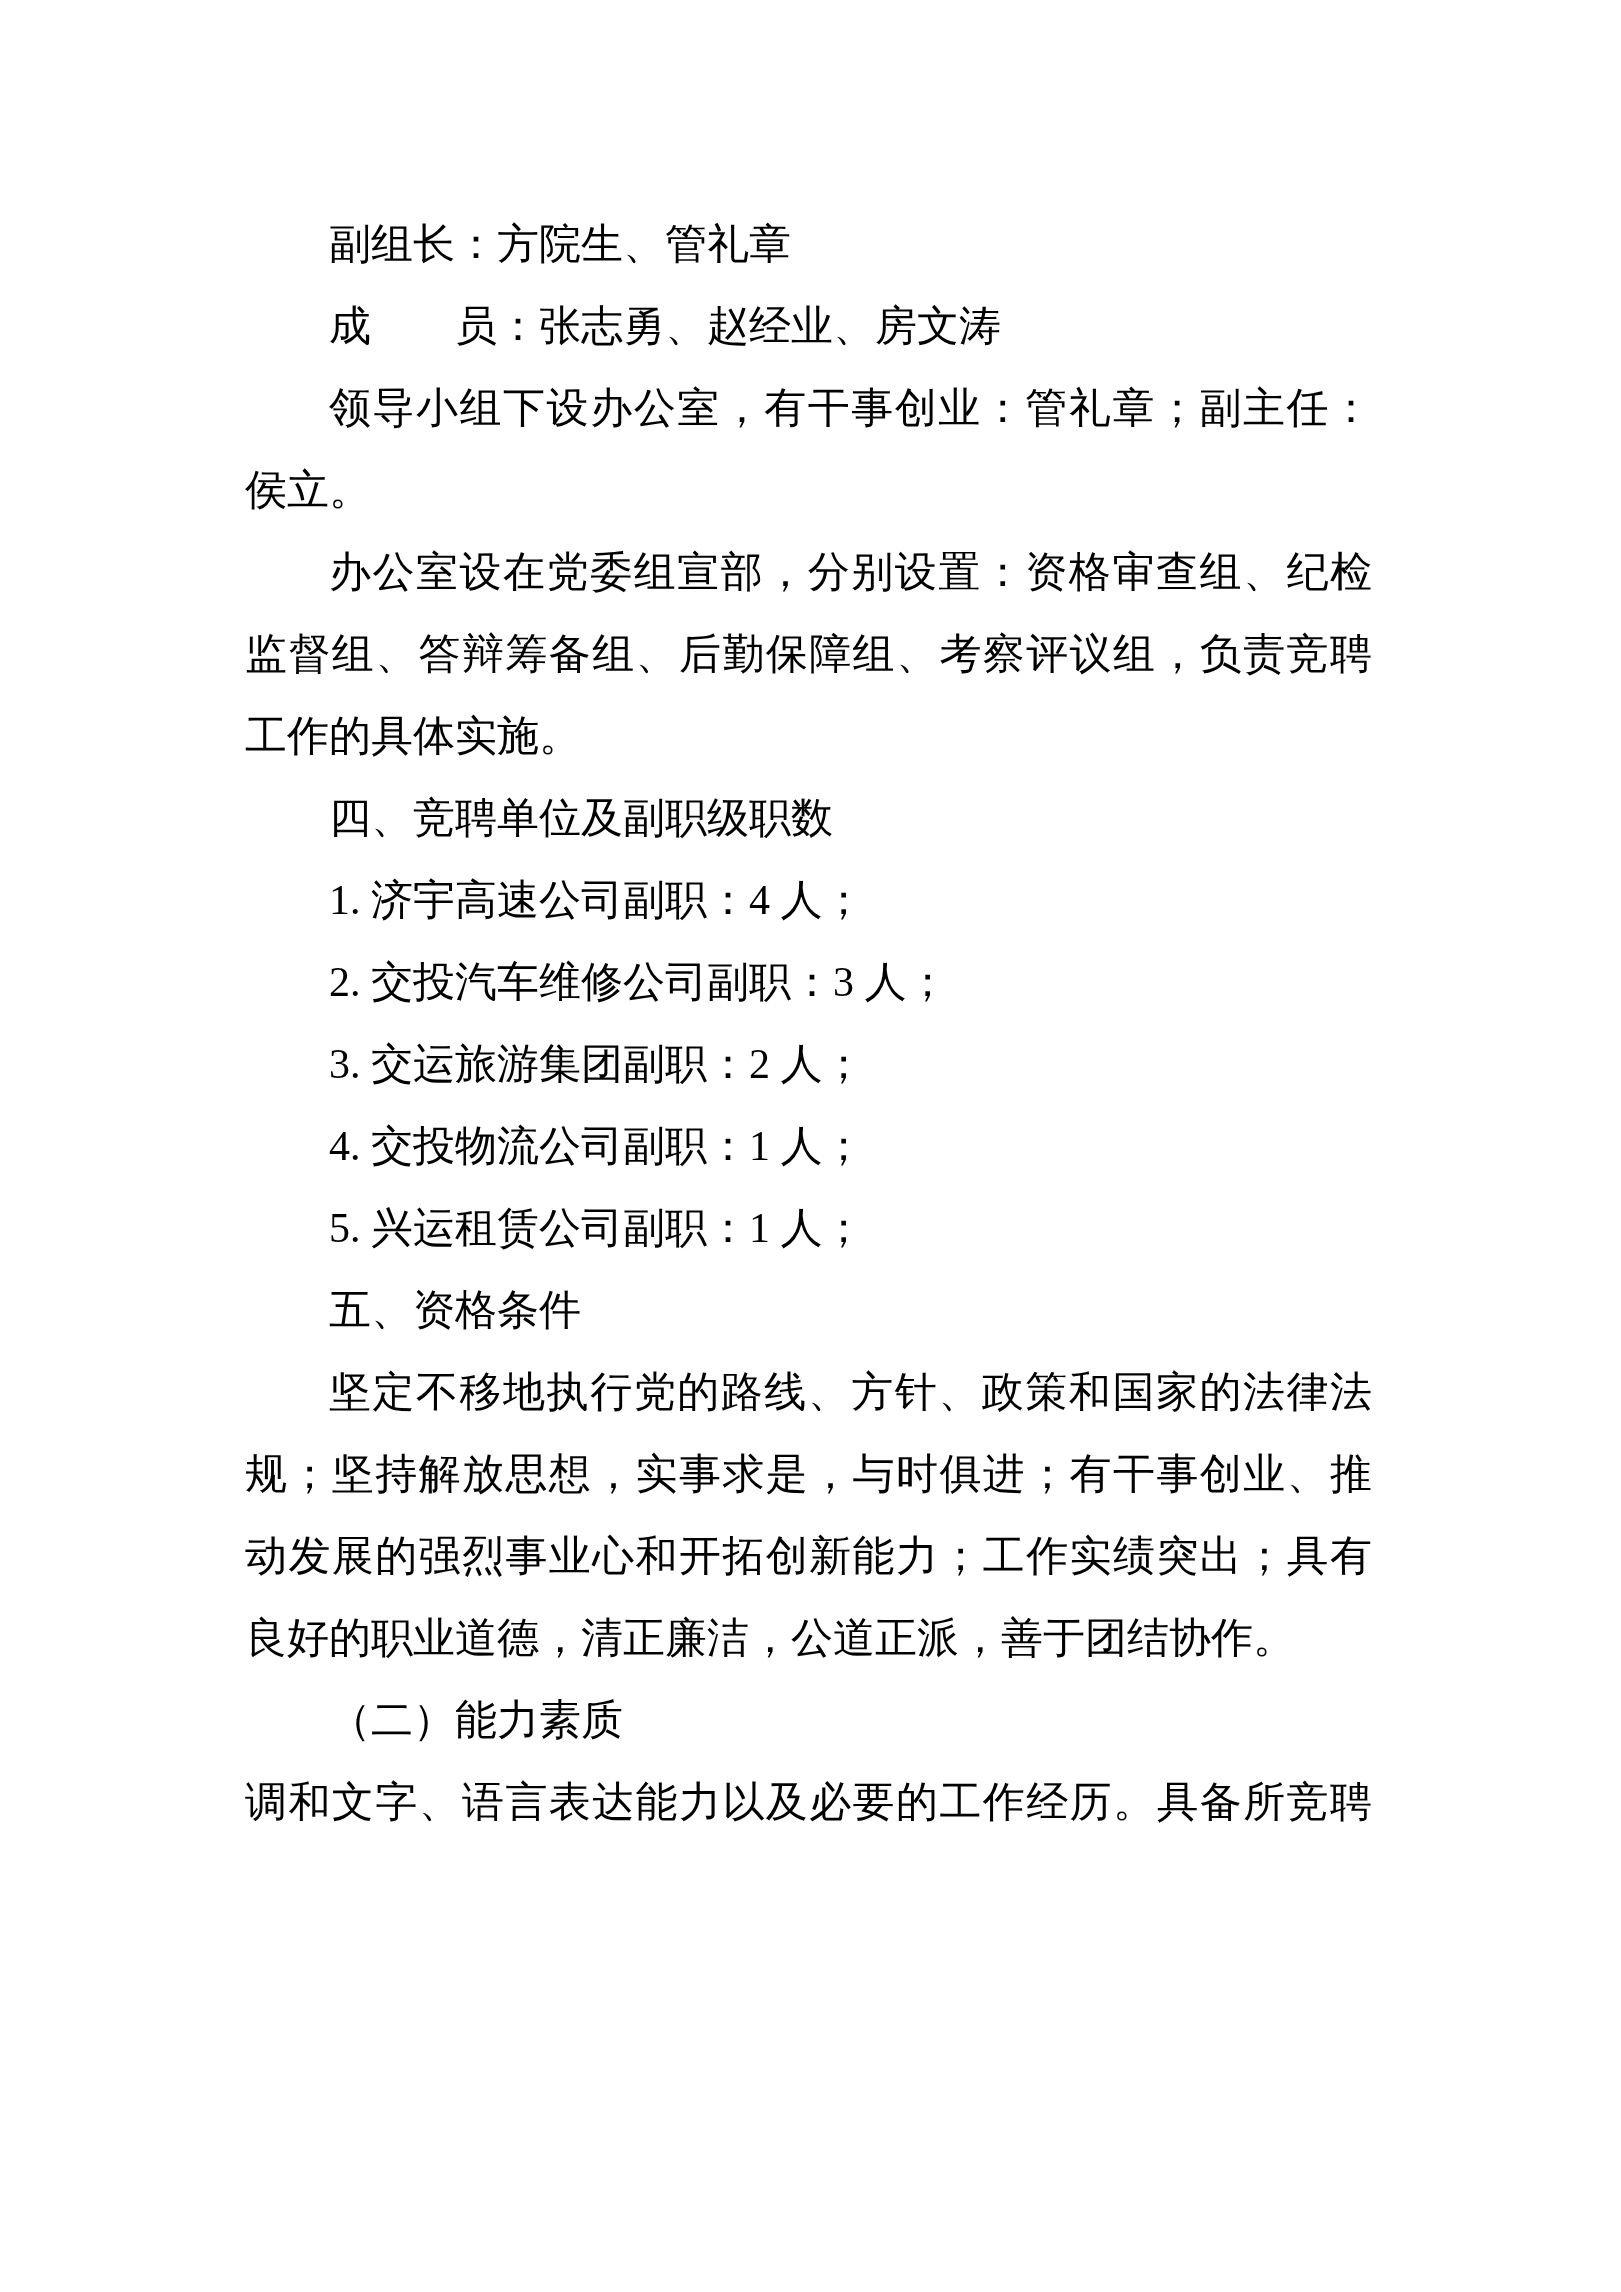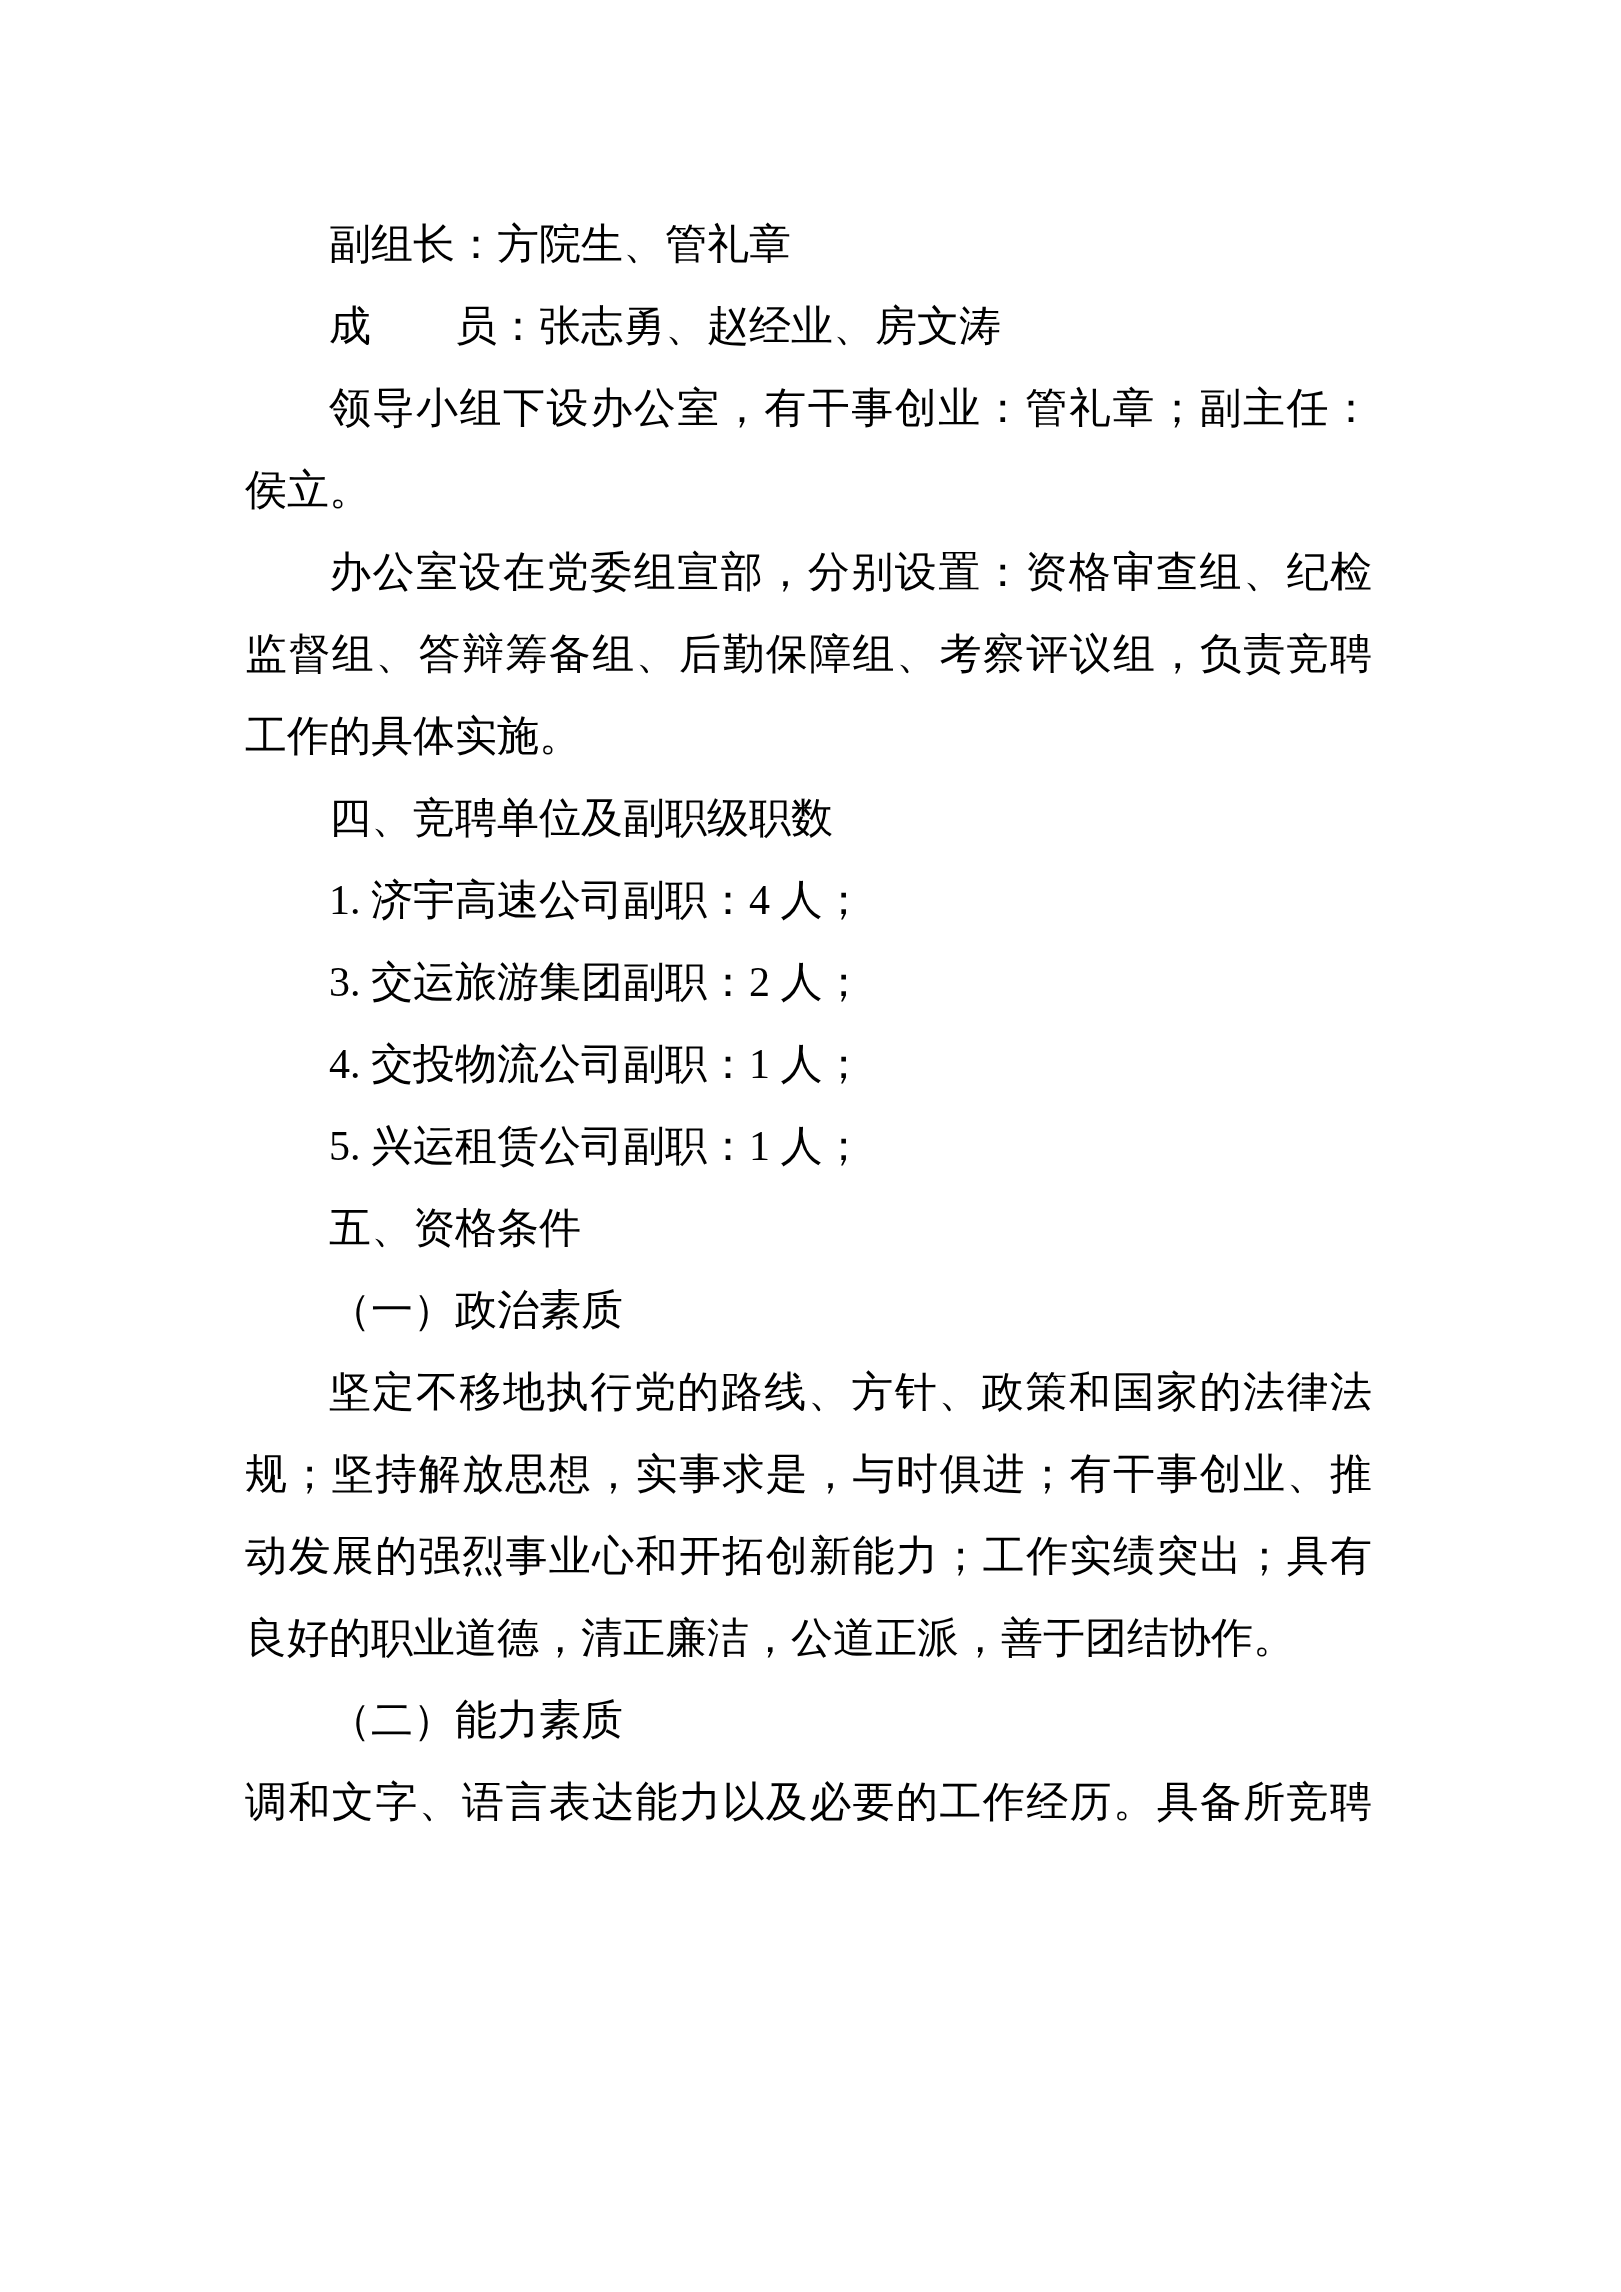--- a/index.html
+++ b/index.html
@@ -78,33 +78,33 @@
         <div class="line fill">监督组、答辩筹备组、后勤保障组、考察评议组，负责竞聘</div>
         <div class="line">工作的具体实施。</div>
       </div>
       <div class="para h1">
         <div class="line indent">四、竞聘单位及副职级职数</div>
       </div>
       <div class="para body">
         <div class="line indent">1. 济宇高速公司副职：4 人；</div>
       </div>
       <div class="para body">
+        <div class="line indent">2. 交投汽车维修公司副职：3 人；</div>
+      </div>
+      <div class="para body">
         <div class="line indent">3. 交运旅游集团副职：2 人；</div>
       </div>
       <div class="para body">
         <div class="line indent">4. 交投物流公司副职：1 人；</div>
       </div>
       <div class="para body">
         <div class="line indent">5. 兴运租赁公司副职：1 人；</div>
       </div>
       <div class="para h1">
         <div class="line indent">五、资格条件</div>
-      </div>
-      <div class="para sub">
-        <div class="line indent">（一）政治素质</div>
       </div>
       <div class="para body">
         <div class="line fill indent">坚定不移地执行党的路线、方针、政策和国家的法律法</div>
         <div class="line fill">规；坚持解放思想，实事求是，与时俱进；有干事创业、推</div>
         <div class="line fill">动发展的强烈事业心和开拓创新能力；工作实绩突出；具有</div>
         <div class="line">良好的职业道德，清正廉洁，公道正派，善于团结协作。</div>
       </div>
       <div class="para sub">
         <div class="line indent">（二）能力素质</div>
       </div>

